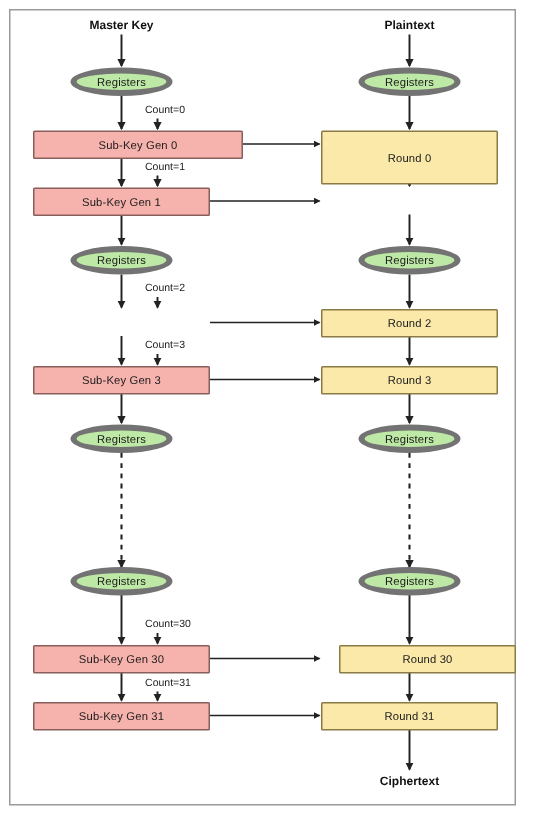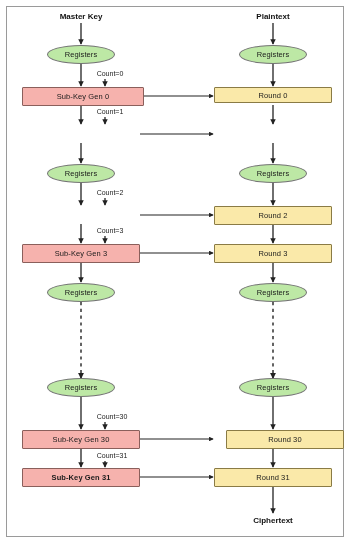--- a/index.html
+++ b/index.html
@@ -52,21 +52,21 @@
   .box-key {
     background: #f6b2ad;
     border-color: #8a5f5b;
   }
   .box-round {
     background: #fae9a9;
     border-color: #8a7b45;
   }
   .ellipse {
     background: #bde8a5;
-    border: 1px solid #737373;
+    border: 4px solid #737373;
     border-radius: 50%;
   }
   .endpoint-label {
     position: absolute;
     font-size: 8px;
     font-weight: bold;
     color: #111111;
     white-space: nowrap;
     transform: translateX(-50%);
     text-align: center;
@@ -138,51 +138,52 @@
       <line x1="273" y1="302" x2="273" y2="378"></line>
     </g>
   </svg>
 
   <div class="endpoint-label" style="left:81px; top:12px;">Master Key</div>
 
   <div class="node ellipse" style="left:47px; top:45px; width:68px; height:19px;">Registers</div>
 
   <div class="count-label" style="left:110px; top:70px;">Count=0</div>
 
-  <div class="node box box-key" style="left:22px; top:87px; width:122px; height:19px;">Sub-Key Gen 0</div>
+  <div class="node box box-key" style="left:22px; top:87px; width:140px; height:19px;">Sub-Key Gen 0</div>
 
   <div class="count-label" style="left:110px; top:108px;">Count=1</div>
 
+  <div class="node box box-key" style="left:22px; top:125px; width:118px; height:19px;">Sub-Key Gen 1</div>
 
   <div class="node ellipse" style="left:47px; top:164px; width:68px; height:19px;">Registers</div>
 
   <div class="count-label" style="left:110px; top:189px;">Count=2</div>
 
 
   <div class="count-label" style="left:110px; top:227px;">Count=3</div>
 
   <div class="node box box-key" style="left:22px; top:244px; width:118px; height:19px;">Sub-Key Gen 3</div>
 
   <div class="node ellipse" style="left:47px; top:283px; width:68px; height:19px;">Registers</div>
 
   <div class="node ellipse" style="left:47px; top:378px; width:68px; height:19px;">Registers</div>
 
   <div class="count-label" style="left:112px; top:413px;">Count=30</div>
 
   <div class="node box box-key" style="left:22px; top:430px; width:118px; height:19px;">Sub-Key Gen 30</div>
 
   <div class="count-label" style="left:112px; top:452px;">Count=31</div>
 
-  <div class="node box box-key" style="left:22px; top:468px; width:118px; height:19px;font-weight:bold;">Sub-Key Gen 31</div>
+  <div class="node box box-key" style="left:22px; top:468px; width:118px; height:19px;">Sub-Key Gen 31</div>
 
   <div class="endpoint-label" style="left:273px; top:12px;">Plaintext</div>
 
   <div class="node ellipse" style="left:239px; top:45px; width:68px; height:19px;">Registers</div>
 
-  <div class="node box box-round" style="left:214px; top:87px; width:118px; height:16px;">Round 0</div>
+  <div class="node box box-round" style="left:214px; top:87px; width:118px; height:36px;">Round 0</div>
 
 
   <div class="node ellipse" style="left:239px; top:164px; width:68px; height:19px;">Registers</div>
 
   <div class="node box box-round" style="left:214px; top:206px; width:118px; height:19px;">Round 2</div>
 
   <div class="node box box-round" style="left:214px; top:244px; width:118px; height:19px;">Round 3</div>
 
   <div class="node ellipse" style="left:239px; top:283px; width:68px; height:19px;">Registers</div>
 

